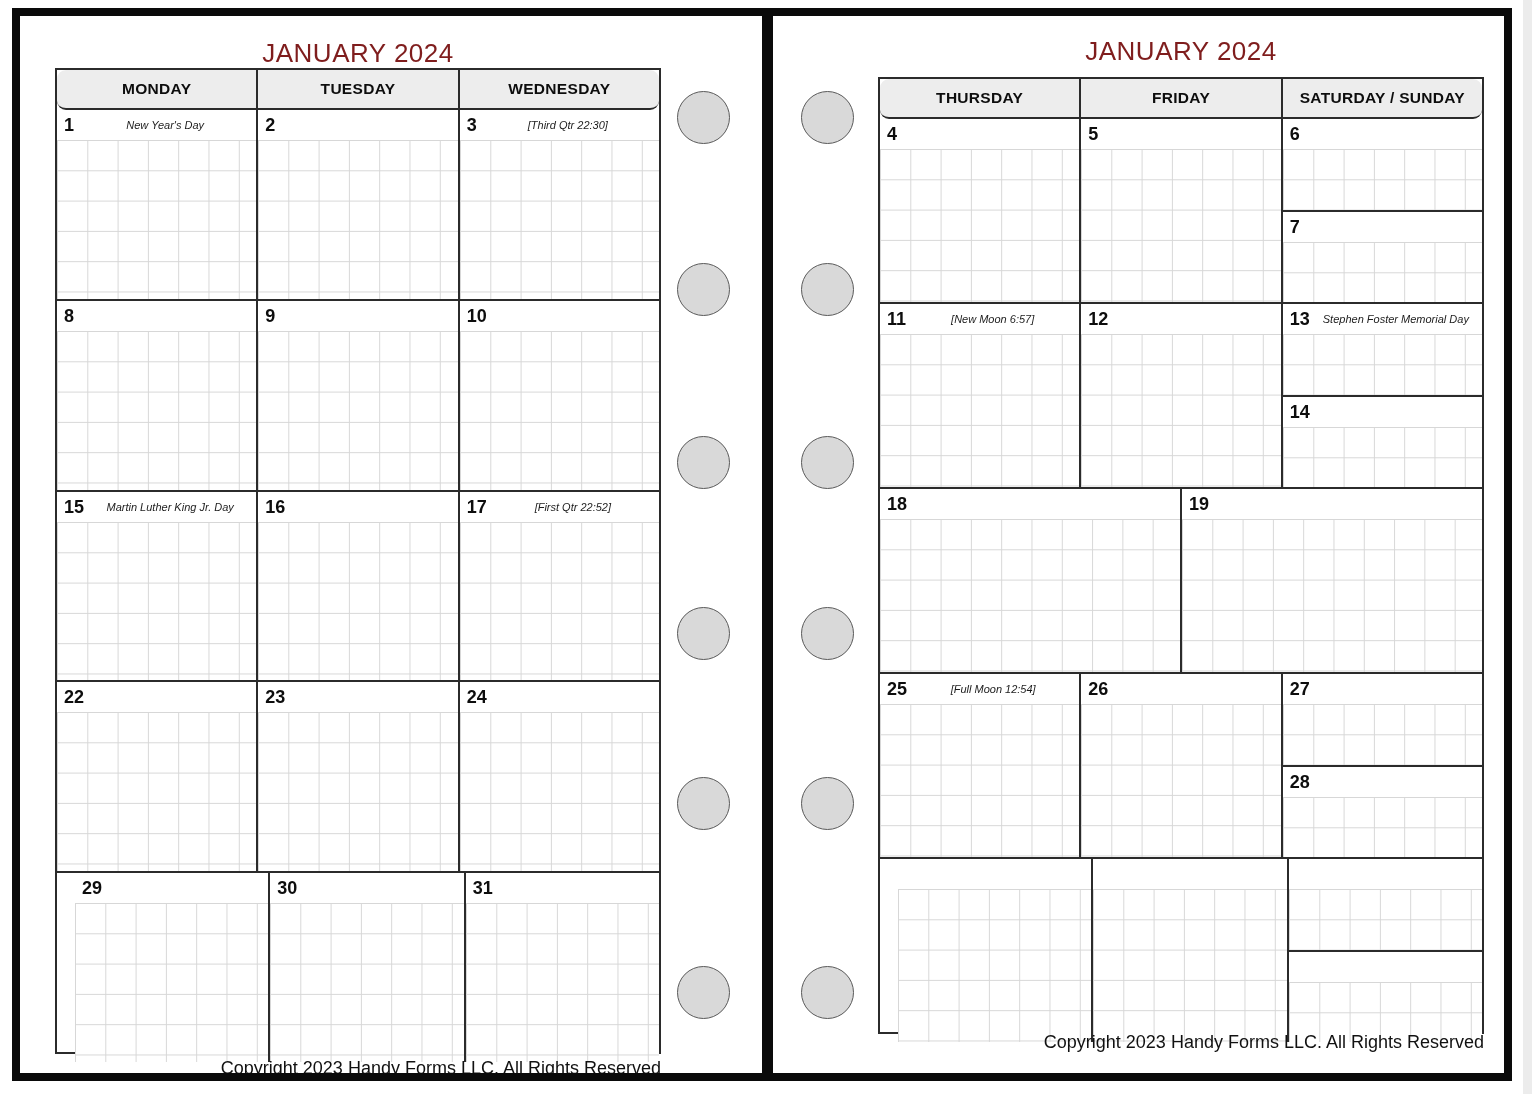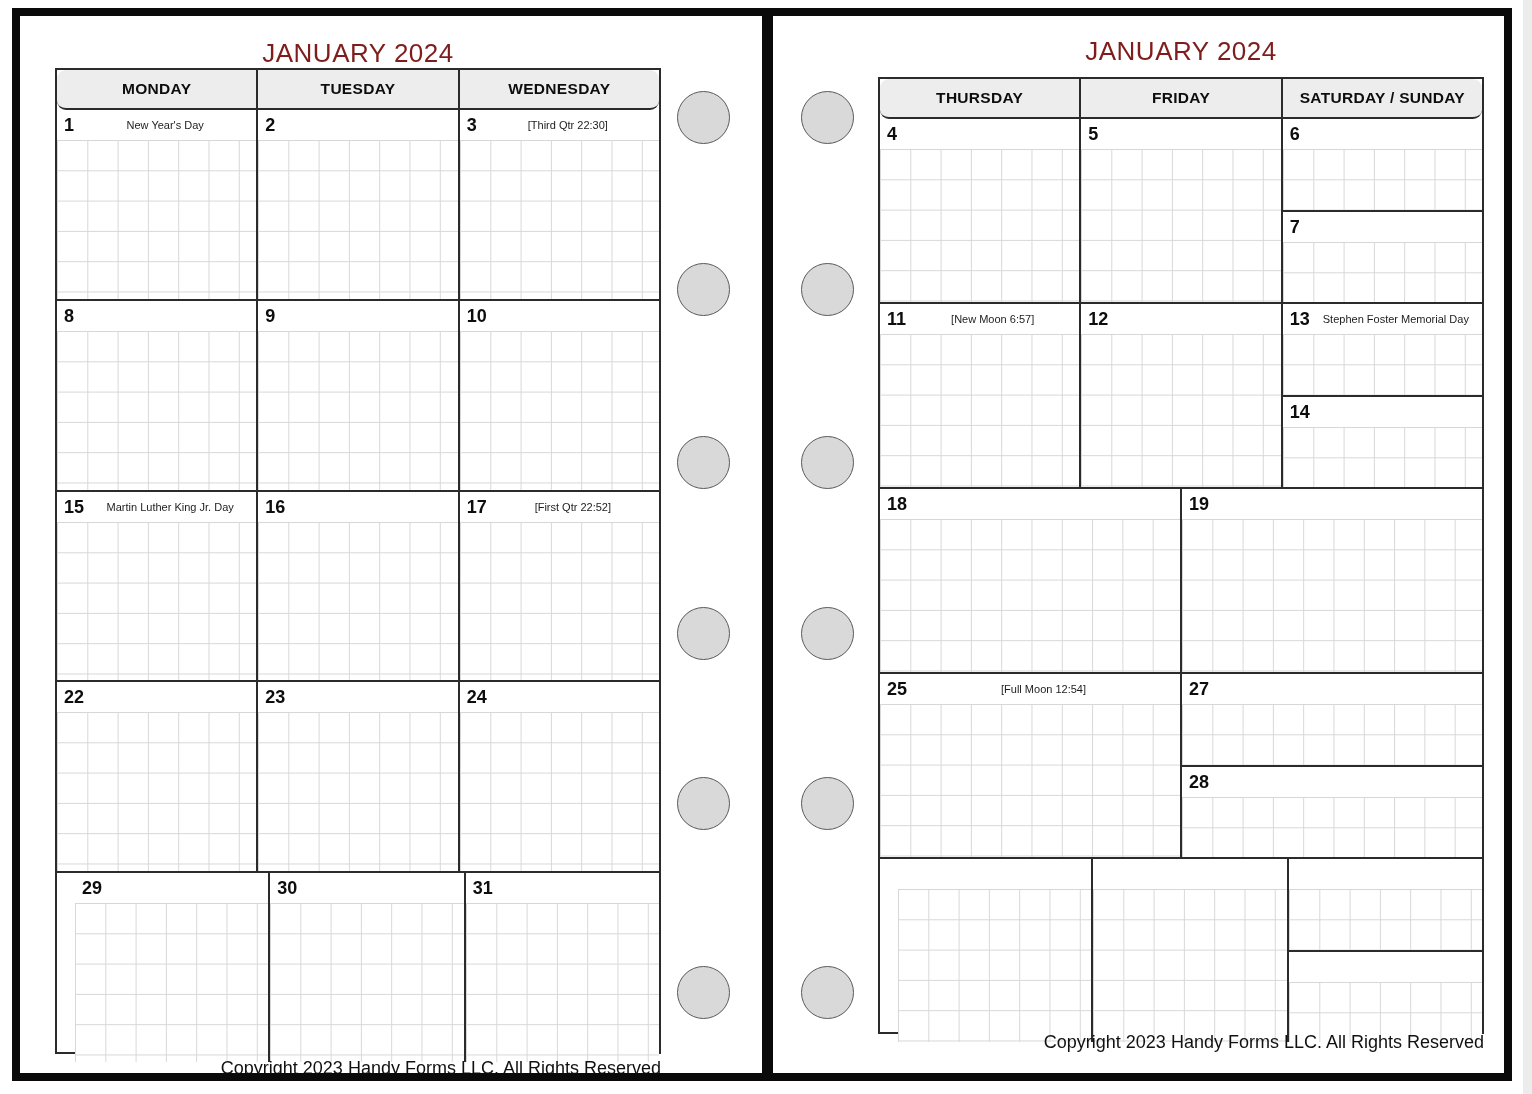--- a/index.html
+++ b/index.html
@@ -46,21 +46,21 @@
   .week-row:last-child{border-bottom:none;padding-left:18px;}
 
   .day-cell{
     flex:1;display:flex;flex-direction:column;min-width:0;min-height:0;
     border-right:2px solid #2b2b2b;box-sizing:border-box;background:#fff;
   }
   .day-cell:last-child{border-right:none;}
 
   .date-strip{height:30px;flex:none;display:flex;align-items:center;padding:0 0 0 7px;box-sizing:border-box;overflow:hidden;}
   .day-num{font-weight:bold;font-size:18px;line-height:1;color:#0d0d0d;flex:none;}
-  .day-note{flex:1;text-align:center;font-size:11px;color:#1c1c1c;padding:0 4px;white-space:nowrap;overflow:hidden;}
+  .day-note{flex:1;text-align:center;font-style:italic;font-size:11px;color:#1c1c1c;padding:0 4px;white-space:nowrap;overflow:hidden;}
   .grid-area{
     flex:1;min-height:0;
     background-image:
       linear-gradient(to right,#d7d7d7 1px,transparent 1px),
       linear-gradient(to bottom,#d7d7d7 1px,transparent 1px);
     background-size:30.3px 30.3px;
   }
 
   .satsun{display:flex;flex-direction:column;}
   .half-cell{flex:1;display:flex;flex-direction:column;min-height:0;}
@@ -276,20 +276,26 @@
             <span class="day-num">19</span>
           </div>
           <div class="grid-area"></div>
         </div>
       </div>
       <div class="week-row">
         <div class="day-cell">
           <div class="date-strip">
             <span class="day-num">25</span>
             <span class="day-note">[Full Moon 12:54]</span>
+          </div>
+          <div class="grid-area"></div>
+        </div>
+        <div class="day-cell">
+          <div class="date-strip">
+            <span class="day-num">26</span>
           </div>
           <div class="grid-area"></div>
         </div>
         <div class="day-cell satsun">
           <div class="half-cell sat">
             <div class="date-strip">
               <span class="day-num">27</span>
             </div>
             <div class="grid-area"></div>
           </div>

